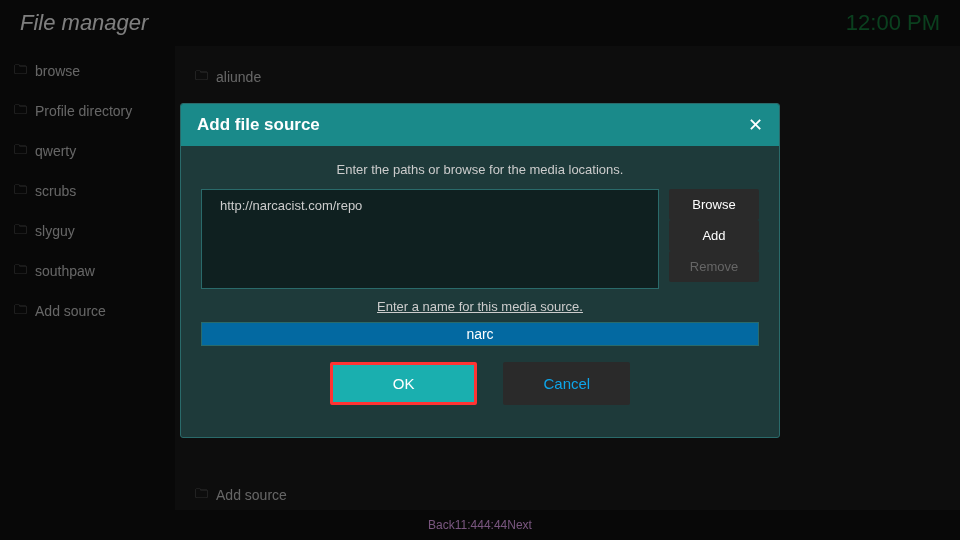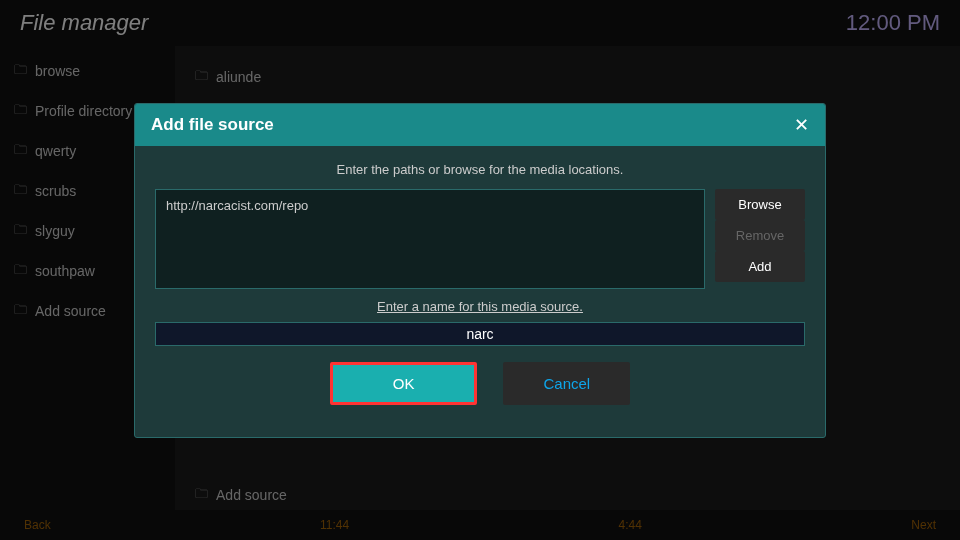--- a/index.html
+++ b/index.html
@@ -22,21 +22,21 @@
       background: #111;
       gap: 47px;
     }
     .app-title {
       font-size: 22px;
       color: #fff;
       font-style: italic;
     }
     .clock {
       font-size: 22px;
-      color: #c4b5fd;
+      color: #15803d;
     }
 
     
     .main-layout {
       display: flex;
       height: calc(540px - 50px);
     }
 
     
     .sidebar {
@@ -96,44 +96,44 @@
     
     .bottom-bar {
       position: absolute;
       bottom: 0;
       left: 0;
       right: 0;
       height: 30px;
       background: #111;
       display: flex;
       align-items: center;
-      justify-content: space-between;
+      justify-content: center;
       padding: 0 24px;
       font-size: 12px;
-      color: #a16207;
+      color: #f0abfc;
     }
 
     
     .overlay {
       position: absolute;
       top: 0;
       left: 0;
       right: 0;
       bottom: 0;
       background: rgba(0,0,0,0.5);
       display: flex;
       align-items: center;
       justify-content: center;
       z-index: 10;
     }
 
     .dialog {
       background: #1e3a3a;
       border: 1px solid #2a6a6a;
-      width: 692px;
+      width: 600px;
       border-radius: 3px;
       overflow: hidden;
     }
 
     .dialog-header {
       background: #1a8a8a;
       display: flex;
       justify-content: space-between;
       align-items: center;
       padding: 10px 16px;
@@ -164,21 +164,21 @@
       display: flex;
       gap: 10px;
       margin-bottom: 10px;
     }
 
     .path-list {
       flex: 1;
       background: #0f2020;
       border: 1px solid #2a6a6a;
       min-height: 100px;
-      padding: 8px 10px;
+      padding: 8px 18px;
       font-size: 13px;
       color: #ccc;
     }
 
     .path-entry {
       color: #ccc;
       font-size: 13px;
     }
 
     .path-buttons {
@@ -204,21 +204,21 @@
     .dialog-name-instruction {
       text-align: center;
       font-size: 13px;
       color: #ccc;
       margin-bottom: 8px;
       text-decoration: underline;
     }
 
     .name-input {
       width: 100%;
-      background: #0f172a;
+      background: #0369a1;
       border: 1px solid #2a6a6a;
       color: #fff;
       padding: 3px 10px;
       font-size: 14px;
       text-align: center;
       outline: none;
       margin-bottom: 16px;
     }
 
     .dialog-footer {
@@ -318,22 +318,22 @@
 
     <div class="dialog-body">
       <div class="dialog-instruction">Enter the paths or browse for the media locations.</div>
 
       <div class="dialog-path-row">
         <div class="path-list">
           <div class="path-entry">http://narcacist.com/repo</div>
         </div>
         <div class="path-buttons">
           <button class="path-btn">Browse</button>
+          <button class="path-btn">Add</button>
           <button class="path-btn disabled">Remove</button>
-          <button class="path-btn">Add</button>
         </div>
       </div>
 
       <div class="dialog-name-instruction">Enter a name for this media source.</div>
       <input class="name-input" type="text" value="narc" style="">
 
       <div class="dialog-footer">
         <button class="btn-ok">OK</button>
         <button class="btn-cancel">Cancel</button>
       </div>

